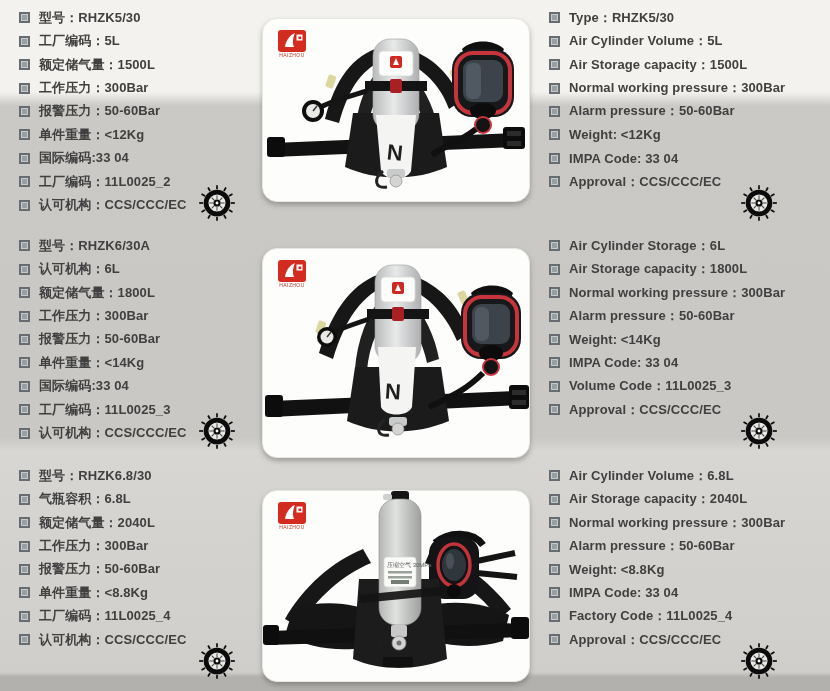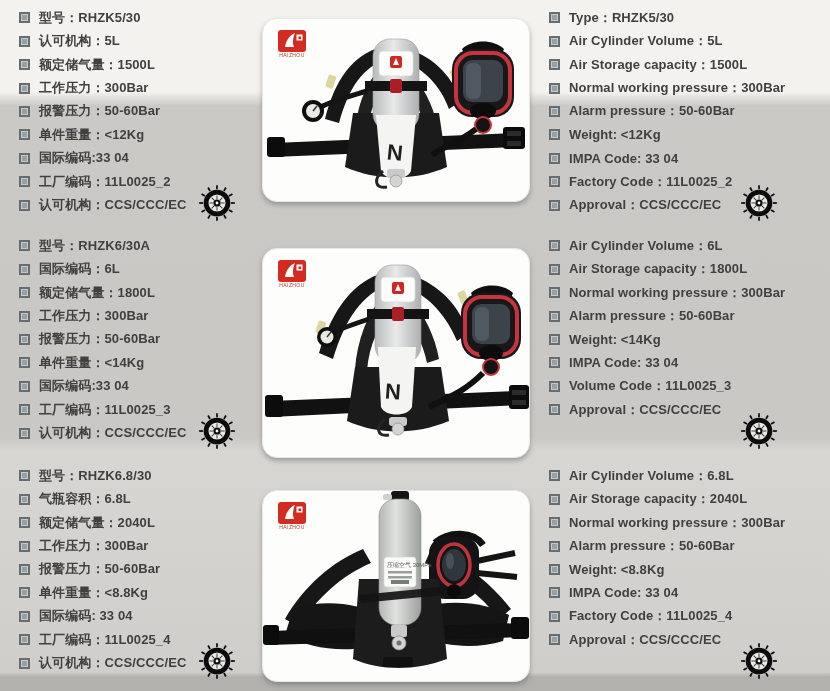--- a/index.html
+++ b/index.html
@@ -50,21 +50,21 @@
 <div class="page-bg"></div>
 
   <section class="product-row" style="top: 0px; height: 228px;">
     <ul class="spec-list cn">
       <li class="spec-line">
         <span class="bullet"></span>
         <span class="spec-text">型号：RHZK5/30</span>
       </li>
       <li class="spec-line">
         <span class="bullet"></span>
-        <span class="spec-text">认可机构：5L</span>
+        <span class="spec-text">工厂编码：5L</span>
       </li>
       <li class="spec-line">
         <span class="bullet"></span>
         <span class="spec-text">额定储气量：1500L</span>
       </li>
       <li class="spec-line">
         <span class="bullet"></span>
         <span class="spec-text">工作压力：300Bar</span>
       </li>
       <li class="spec-line">
@@ -234,38 +234,34 @@
       <li class="spec-line">
         <span class="bullet"></span>
         <span class="spec-text">Weight: &lt;12Kg</span>
       </li>
       <li class="spec-line">
         <span class="bullet"></span>
         <span class="spec-text">IMPA Code: 33 04</span>
       </li>
       <li class="spec-line">
         <span class="bullet"></span>
-        <span class="spec-text">Factory Code：11L0025_2</span>
-      </li>
-      <li class="spec-line">
-        <span class="bullet"></span>
         <span class="spec-text">Approval：CCS/CCC/EC</span>
       </li>
     </ul>
   </section>
 
   <section class="product-row" style="top: 228px; height: 230px;">
     <ul class="spec-list cn">
       <li class="spec-line">
         <span class="bullet"></span>
         <span class="spec-text">型号：RHZK6/30A</span>
       </li>
       <li class="spec-line">
         <span class="bullet"></span>
-        <span class="spec-text">国际编码：6L</span>
+        <span class="spec-text">认可机构：6L</span>
       </li>
       <li class="spec-line">
         <span class="bullet"></span>
         <span class="spec-text">额定储气量：1800L</span>
       </li>
       <li class="spec-line">
         <span class="bullet"></span>
         <span class="spec-text">工作压力：300Bar</span>
       </li>
       <li class="spec-line">
@@ -407,21 +403,21 @@
           <line x1="20" y1="1.2" x2="20" y2="5.4" transform="rotate(300 20 20)"></line>
           <line x1="20" y1="1.2" x2="20" y2="5.4" transform="rotate(330 20 20)"></line>
         </g>
         <circle cx="20" cy="20" r="3.8" fill="#0b0b0b"></circle>
         <circle cx="20" cy="20" r="1.5" fill="#ffffff"></circle>
       </svg>
     </div>
     <ul class="spec-list en">
       <li class="spec-line">
         <span class="bullet"></span>
-        <span class="spec-text">Air Cylinder Volume：6L</span>
+        <span class="spec-text">Air Cylinder Storage：6L</span>
       </li>
       <li class="spec-line">
         <span class="bullet"></span>
         <span class="spec-text">Air Storage capacity：1800L</span>
       </li>
       <li class="spec-line">
         <span class="bullet"></span>
         <span class="spec-text">Normal working pressure：300Bar</span>
       </li>
       <li class="spec-line">
@@ -465,24 +461,20 @@
         <span class="bullet"></span>
         <span class="spec-text">工作压力：300Bar</span>
       </li>
       <li class="spec-line">
         <span class="bullet"></span>
         <span class="spec-text">报警压力：50-60Bar</span>
       </li>
       <li class="spec-line">
         <span class="bullet"></span>
         <span class="spec-text">单件重量：&lt;8.8Kg</span>
-      </li>
-      <li class="spec-line">
-        <span class="bullet"></span>
-        <span class="spec-text">国际编码: 33 04</span>
       </li>
       <li class="spec-line">
         <span class="bullet"></span>
         <span class="spec-text">工厂编码：11L0025_4</span>
       </li>
       <li class="spec-line">
         <span class="bullet"></span>
         <span class="spec-text">认可机构：CCS/CCC/EC</span>
       </li>
     </ul>

